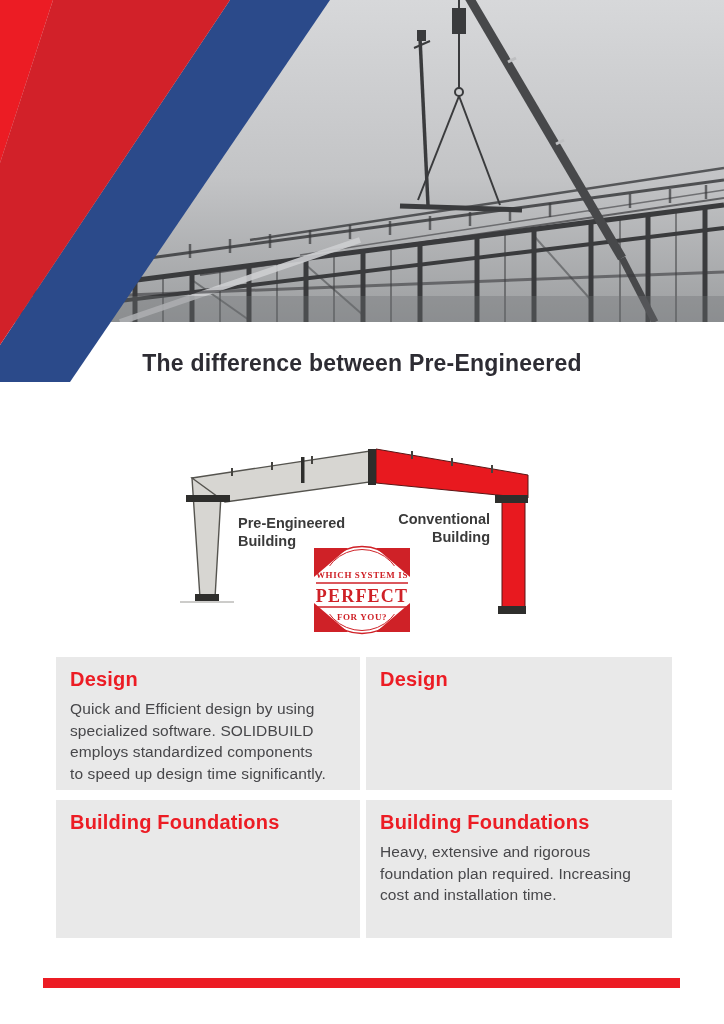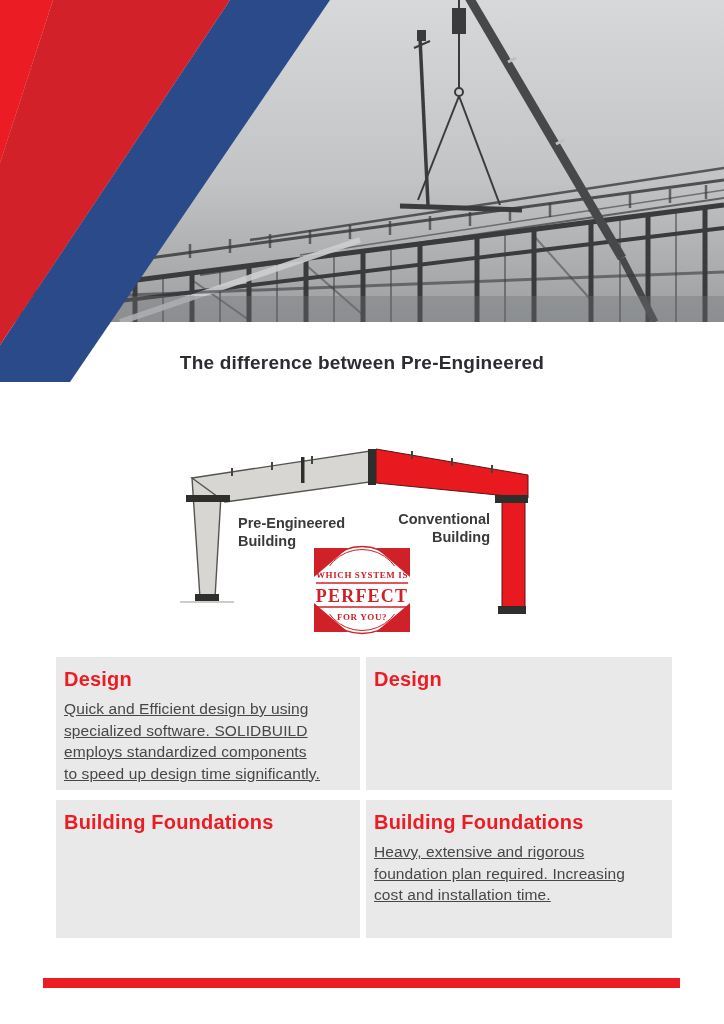--- a/index.html
+++ b/index.html
@@ -18,34 +18,34 @@
   *{box-sizing:border-box;}
   html,body{margin:0;padding:0;background:#ffffff;}
   .page{
     position:relative;width:724px;height:1024px;overflow:hidden;background:#ffffff;
     font-family:"Liberation Sans", sans-serif;
   }
   .hero{position:absolute;top:0;left:0;width:724px;height:322px;z-index:1;}
   .corner-bands{position:absolute;top:0;left:0;width:340px;height:386px;z-index:3;}
   .page-title{
     position:absolute;top:347px;left:0;width:724px;z-index:2;
-    text-align:center;font-weight:bold;font-size:19px;line-height:32px;
+    text-align:center;font-weight:bold;font-size:23px;line-height:32px;
     color:var(--heading_dark);letter-spacing:0.2px;
   }
   .diagram{position:absolute;top:436px;left:172px;z-index:2;}
   .card{
-    position:absolute;background:var(--card_bg);padding:11px 14px 0 8px;z-index:2;
+    position:absolute;background:var(--card_bg);padding:11px 14px 0 14px;z-index:2;
   }
   .card-heading{
     color:var(--accent_red);font-size:20px;font-weight:bold;
     letter-spacing:0.2px;margin:0 0 7px 0;
   }
   .card-body{
     color:var(--body_text);font-size:15.5px;line-height:21.5px;
-    letter-spacing:0.1px;white-space:pre-line;text-decoration:underline;
+    letter-spacing:0.1px;white-space:pre-line;
   }
   .card-1{left:56px;top:657px;width:304px;height:133px;}
   .card-2{left:366px;top:657px;width:306px;height:133px;}
   .card-3{left:56px;top:800px;width:304px;height:138px;}
   .card-4{left:366px;top:800px;width:306px;height:138px;}
   .footer-bar{
     position:absolute;left:43px;top:978px;width:637px;height:10px;
     background:var(--footer_red);z-index:2;
   }
   .stamp-text{font-family:"Liberation Serif", serif;}

